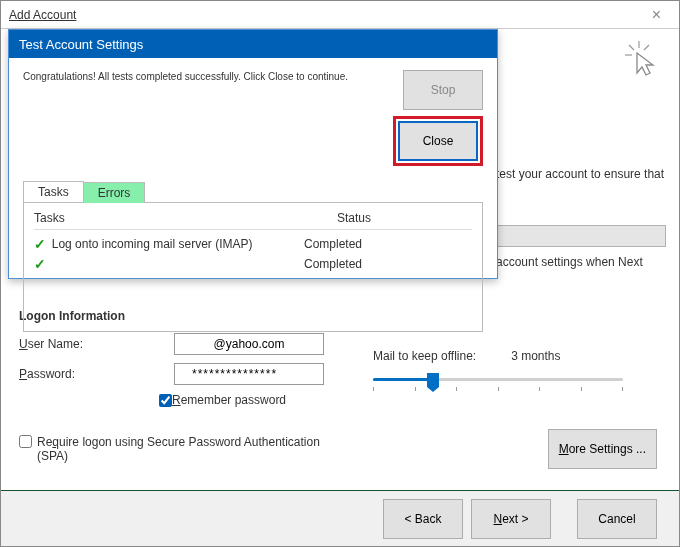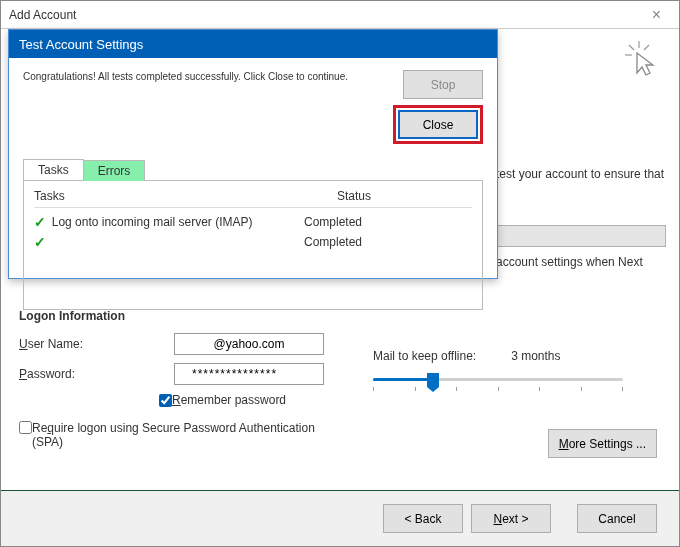--- a/index.html
+++ b/index.html
@@ -1,53 +1,53 @@
 <!DOCTYPE html>
 <html><head>
 <meta charset="utf-8">
 <style>
 * { box-sizing: border-box; margin: 0; padding: 0; }
 body { font-family: "Segoe UI", Tahoma, sans-serif; font-size: 12px; color: #333; background: #fff; width: 680px; height: 547px; overflow: hidden; position: relative; }
 
 
 .main-window { width: 680px; height: 547px; border: 1px solid #888; background: #fff; position: relative; }
-.main-titlebar { height: 28px; background: #fff; border-bottom: 1px solid #ccc; display: flex; align-items: center; padding: 0 8px; position: relative; }
+.main-titlebar { height: 28px; background: #fff; border-bottom: 1px solid #ccc; display: flex; align-items: center; padding: 0 8px; position: relative; text-decoration: underline; }
 .main-titlebar .title { font-size: 12px; color: #333; }
 .main-titlebar .x { position: absolute; right: 0; top: 0; width: 45px; height: 28px; display: flex; align-items: center; justify-content: center; color: #888; font-size: 16px; }
 .main-body { padding: 10px 18px 10px 18px; position: relative; height: 460px; }
 .cursor-icon { position: absolute; right: 22px; top: 40px; }
 
 
 .logon-section { position: absolute; top: 280px; left: 18px; width: 640px; }
 .logon-section h4 { font-weight: bold; font-size: 12px; margin-bottom: 10px; }
 .field-row { display: flex; align-items: center; margin-bottom: 8px; }
 .field-row label { width: 155px; }
 .field-row input[type=text], .field-row input[type=password] { width: 150px; height: 22px; border: 1px solid #999; padding: 0 17px; text-align: center; font-size: 12px; }
 .pw-field { text-align: left !important; letter-spacing: 1px; }
 .chk-row { margin-left: 140px; margin-top: 2px; display: flex; align-items: center; }
-.chk-row2 { margin-top: 14px; display: flex; }
+.chk-row2 { margin-top: 28px; display: flex; gap: 5px; }
 .chk-row2 .spa-label { max-width: 310px; }
 
 
 .right-info { position: absolute; top: 136px; left: 495px; width: 170px; font-size: 12px; line-height: 1.5; }
 .right-hint { position: absolute; top: 196px; left: 495px; width: 170px; height: 22px; border: 1px solid #b0b0b0; background: #e5e5e5; }
 .right-auto { position: absolute; top: 226px; left: 495px; width: 170px; }
 
 .mail-offline { position: absolute; top: 320px; left: 372px; width: 260px; }
 .mail-offline .label-row { display: flex; gap: 35px; margin-bottom: 8px; }
 .slider-track { position: relative; width: 250px; height: 20px; }
 .slider-line { position: absolute; top: 7px; left: 0; width: 250px; height: 3px; background: #d0d0d0; border-radius: 2px; }
 .slider-line-fill { position: absolute; top: 7px; left: 0; width: 60px; height: 3px; background: #006fc4; border-radius: 2px; }
 .slider-ticks { position: absolute; top: 16px; left: 0; width: 250px; display: flex; justify-content: space-between; }
 .slider-ticks span { width: 1px; height: 4px; background: #999; display: inline-block; }
 .slider-thumb { position: absolute; top: 2px; left: 54px; width: 12px; height: 14px; background: #006fc4; }
 .slider-thumb::after { content:""; position:absolute; top:14px; left:0; width:0;height:0;border-left:6px solid transparent;border-right:6px solid transparent;border-top:5px solid #006fc4;}
 
 .more-settings { position: absolute; top: 400px; right: 22px; }
-.btn { height: 29px; min-width: 80px; background: #e1e1e1; border: 1px solid #adadad; font-size: 12px; padding: 0 10px; cursor: pointer; }
+.btn { height: 40px; min-width: 80px; background: #e1e1e1; border: 1px solid #adadad; font-size: 12px; padding: 0 10px; cursor: pointer; }
 .btn:disabled { color: #888; }
 
 .footer { position: absolute; bottom: 0; left: 0; width: 100%; height: 56px; border-top: 1px solid #14532d; background: #f0f0f0; display: flex; align-items: center; justify-content: flex-end; gap: 8px; padding-right: 22px; }
 
 
 .dialog { position: absolute; top: 28px; left: 7px; width: 490px; height: 250px; border: 1px solid #4a8fd6; background: #fff; box-shadow: 0 3px 8px rgba(0,0,0,0.25); z-index: 10; }
 .dialog-title { height: 28px; background: #0060b6; color: #fff; display: flex; align-items: center; padding: 0 10px; font-size: 13px; }
 .dialog-body { padding: 12px 14px 8px 14px; }
 .dialog-msg-row { display: flex; }
 .dialog-msg { flex: 1; font-size: 10px; line-height: 1.4; padding-right: 8px; }

